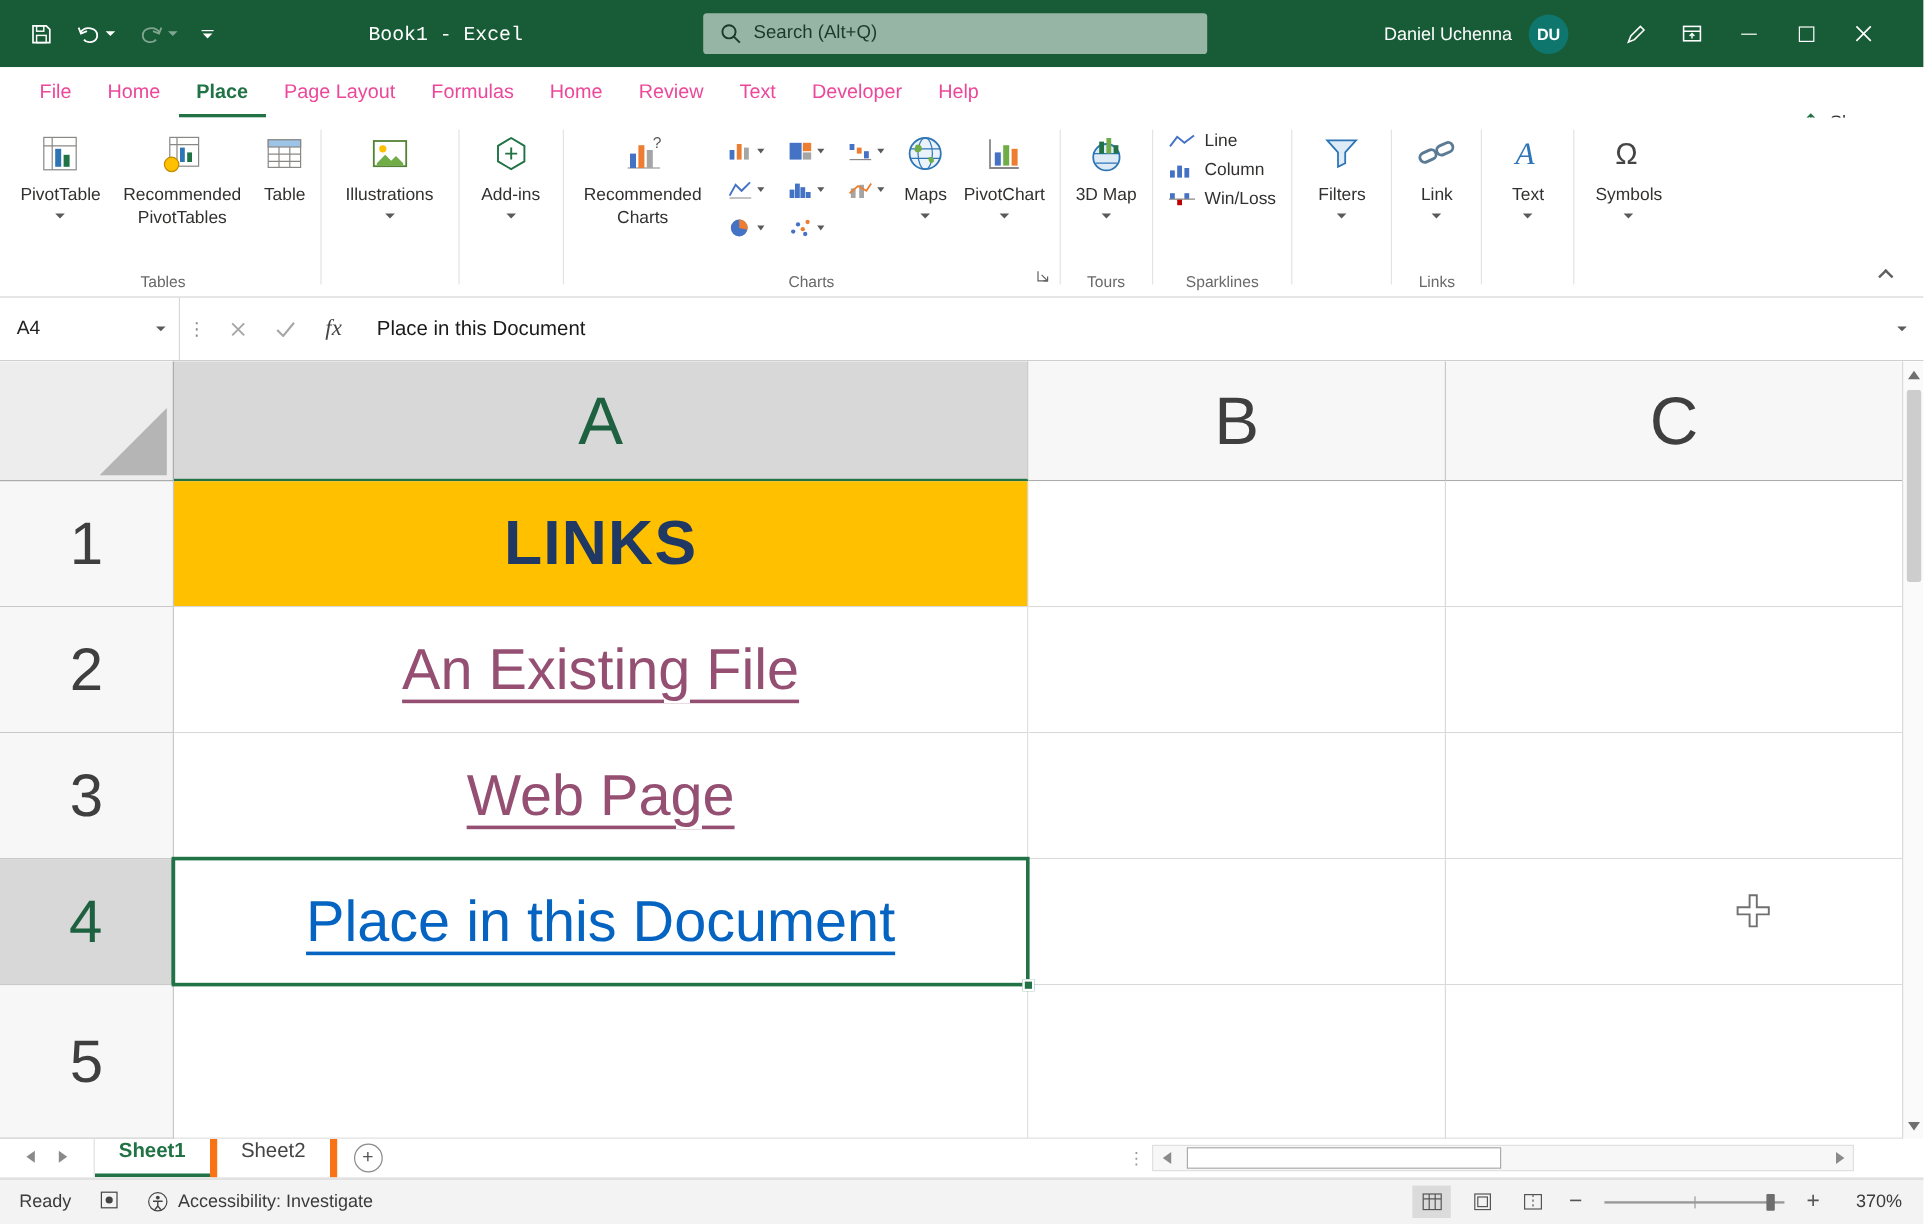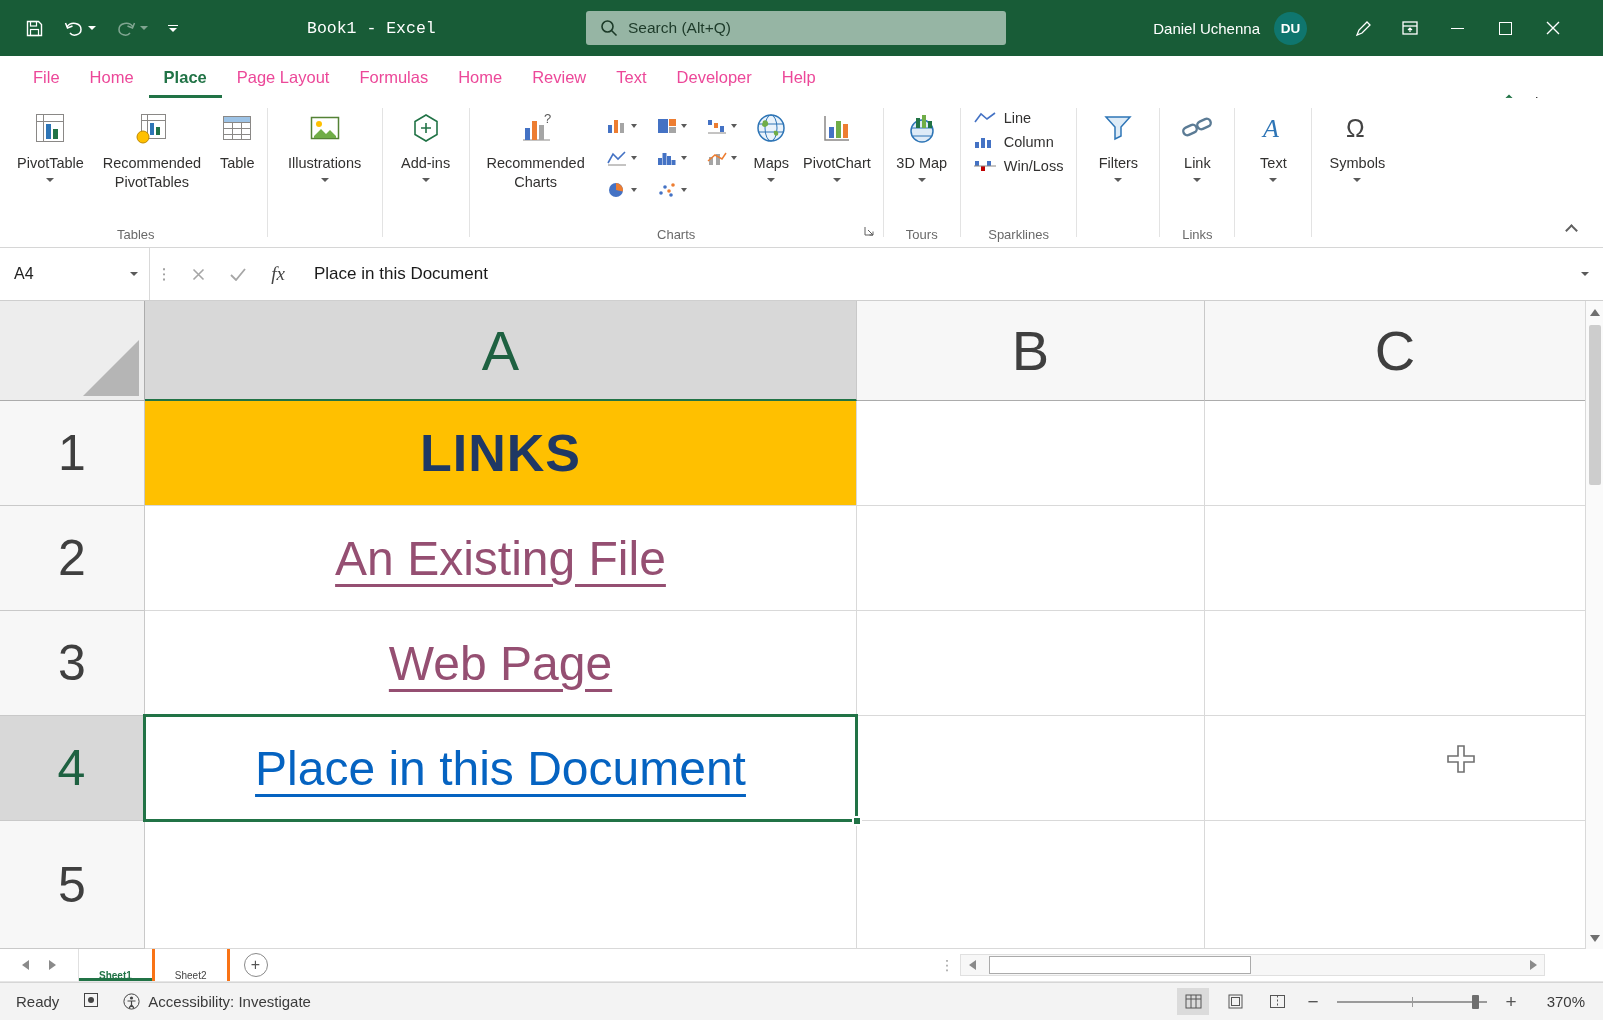--- a/index.html
+++ b/index.html
@@ -95,21 +95,21 @@
   .tri-down{width:0;height:0;border-left:5px solid transparent;border-right:5px solid transparent;border-top:7px solid #707070;}
   .tri-l{width:0;height:0;border-top:5px solid transparent;border-bottom:5px solid transparent;border-right:7px solid #8a8a8a;display:inline-block;}
   .tri-r{width:0;height:0;border-top:5px solid transparent;border-bottom:5px solid transparent;border-left:7px solid #8a8a8a;display:inline-block;}
   .v-thumb{width:12px;height:160px;background:#CDCDCD;border-radius:2px;margin-top:2px;}
   .v-fill{flex:1;}
   .mouse-cursor{position:absolute;left:1445px;top:442px;z-index:5;pointer-events:none;}
 
   
   .sheet-bar{height:33px;background:#fff;display:flex;align-items:stretch;flex:0 0 auto;border-bottom:1px solid #E6E6E6;}
   .snav{display:flex;align-items:center;gap:20px;padding:0 22px;}
-  .sheet-tab{display:flex;align-items:flex-end;padding:0 20px;font-size:10px;color:#444;border-right:3px solid #f97316;}
+  .sheet-tab{display:flex;align-items:flex-start;padding:0 20px;font-size:17px;color:#444;border-right:6px solid #f97316;}
   .sheet-tab.active{color:#217346;font-weight:700;box-shadow:inset 0 -3px 0 #217346;border-left:1px solid #E0E0E0;}
   .add-sheet{width:24px;height:24px;margin:auto 14px;border-radius:50%;border:1px solid #8a8a8a;display:flex;align-items:center;justify-content:center;font-size:16px;color:#555;}
   .sb-spacer{flex:1;}
   .tab-splitter{display:flex;align-items:center;color:#9a9a9a;font-size:14px;padding:0 6px;}
   .h-scroll{width:585px;margin:5px 58px 5px 0;display:flex;align-items:stretch;border:1px solid #E0E0E0;background:#F7F7F7;}
   .h-arrow{width:22px;display:flex;align-items:center;justify-content:center;}
   .h-thumb{width:262px;background:#fff;border:1px solid #ABABAB;margin:1px 0 1px 6px;}
   .h-fill{flex:1;}
 
   

